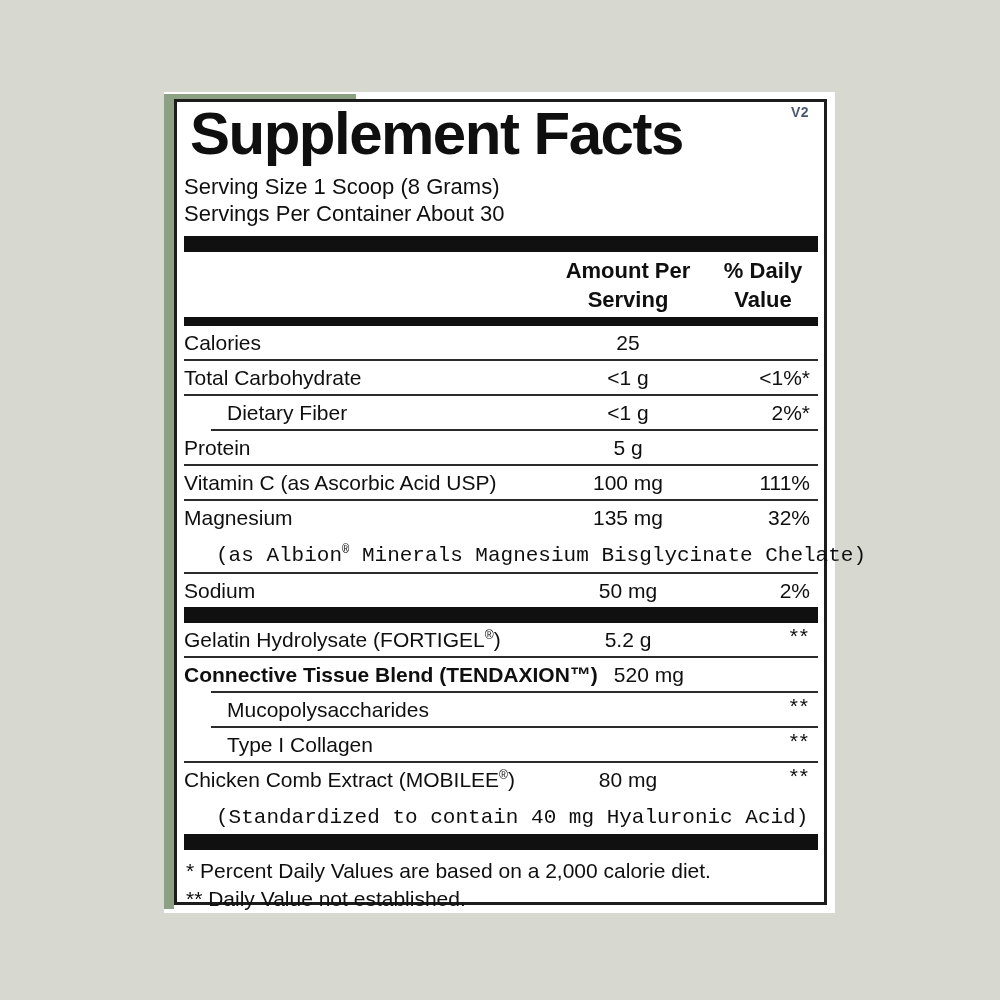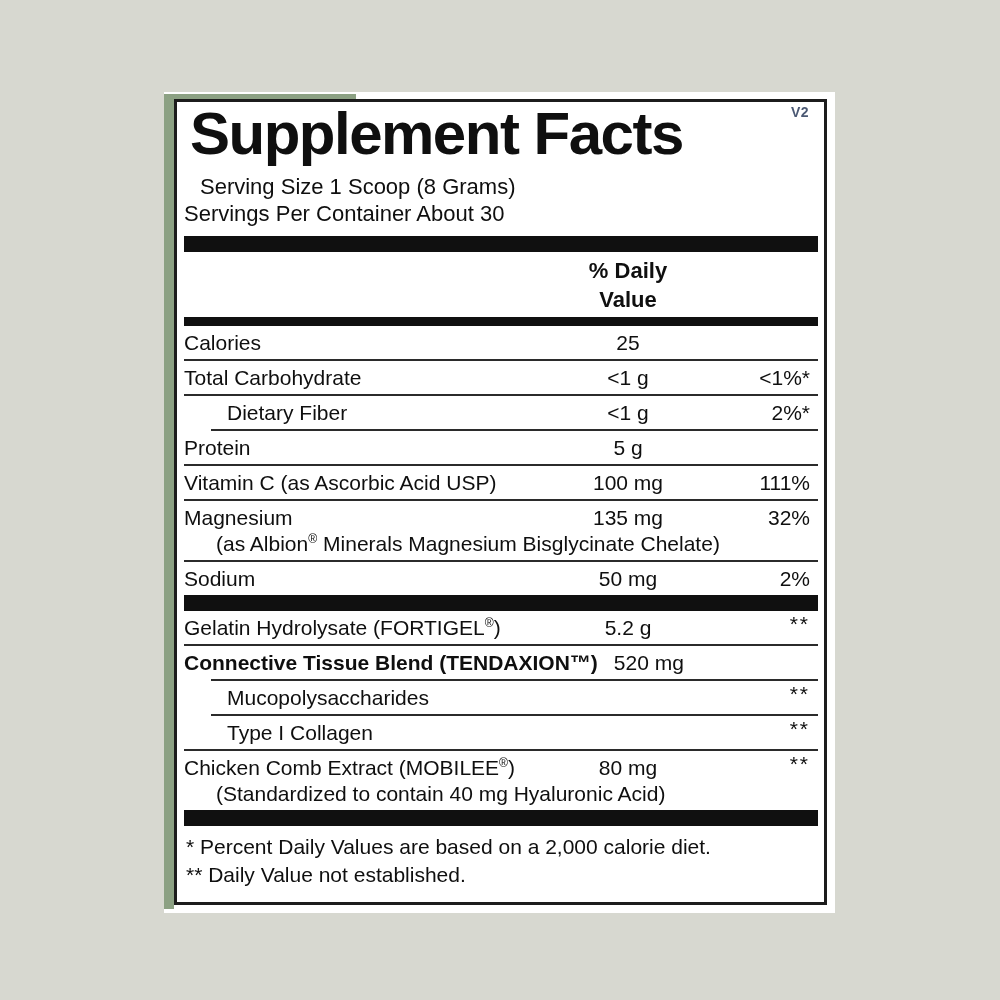--- a/index.html
+++ b/index.html
@@ -19,40 +19,40 @@
   }
   .version {
     position:absolute; top:2px; right:15px;
     font-size:14px; font-weight:bold; color:#4a5873; letter-spacing:0.5px;
   }
   .title {
     margin:2px 0 0 6px; font-size:60px; font-weight:bold;
     letter-spacing:-1.5px; line-height:1.0; white-space:nowrap;
   }
   .serving { font-size:22px; line-height:27px; margin-left:0; }
-  .serving.first { margin-top:9px;margin-left:16px; }
+  .serving.first { margin-top:9px; }
   .bar { background:#101010; }
   .bar.thick { height:16px; }
   .bar.med { height:9px; }
   .bar.top { margin-top:9px; }
   .thead {
     display:grid; grid-template-columns:1fr 160px 110px;
     font-weight:bold; font-size:22px; line-height:29px; padding:4px 0 3px;
   }
   .thead .hd { text-align:center; white-space:pre-line; }
   .row {
     display:grid; grid-template-columns:1fr 160px 110px;
     font-size:21px; line-height:24px; padding:5px 0 4px; align-items:start;
   }
   .row .nm { white-space:nowrap; }
   .row .nm.ind1 { padding-left:43px; }
   .row .amt { text-align:center; white-space:nowrap; }
   .row .dv { text-align:right; padding-right:8px; white-space:nowrap; }
   .row .dv.raised { position:relative; top:-4px; letter-spacing:2px; }
-  .row .sub { grid-column:1 / -1; padding-left:32px; margin-top:2px; white-space:nowrap; }
+  .row .sub { grid-column:1 / -1; padding-left:32px; margin-top:14px; white-space:nowrap;font-family:Liberation Mono, monospace; }
   .row.inline { display:flex; }
   .row.inline .nm { flex:0 0 auto;font-weight:bold; }
   .row.inline .amt { flex:0 0 auto; margin-left:16px; text-align:center; }
   .row.inline .dv { margin-left:auto; }
   .rule { height:2px; background:#2b2b2b; }
   .rule.indent { margin-left:27px; }
   sup.reg { font-size:58%; vertical-align:super; line-height:0; }
   .footnotes { margin:7px 0 15px 2px; font-size:21px; line-height:28px; }
 </style>
 </head>
@@ -65,20 +65,22 @@
     <div class="panel">
       <div class="version">V2</div>
       <div class="title">Supplement Facts</div>
       <div class="serving first">Serving Size 1 Scoop (8 Grams)</div>
       <div class="serving">Servings Per Container About 30</div>
 
       <div class="bar thick top"></div>
 
       <div class="thead">
         <div></div>
+        <div class="hd">Amount Per
+Serving</div>
         <div class="hd">% Daily
 Value</div>
       </div>
 
       <div class="bar med"></div>
 
       <div id="rows">
           <div class="row">
             <span class="nm">Calories</span>
             <span class="amt">25</span>

